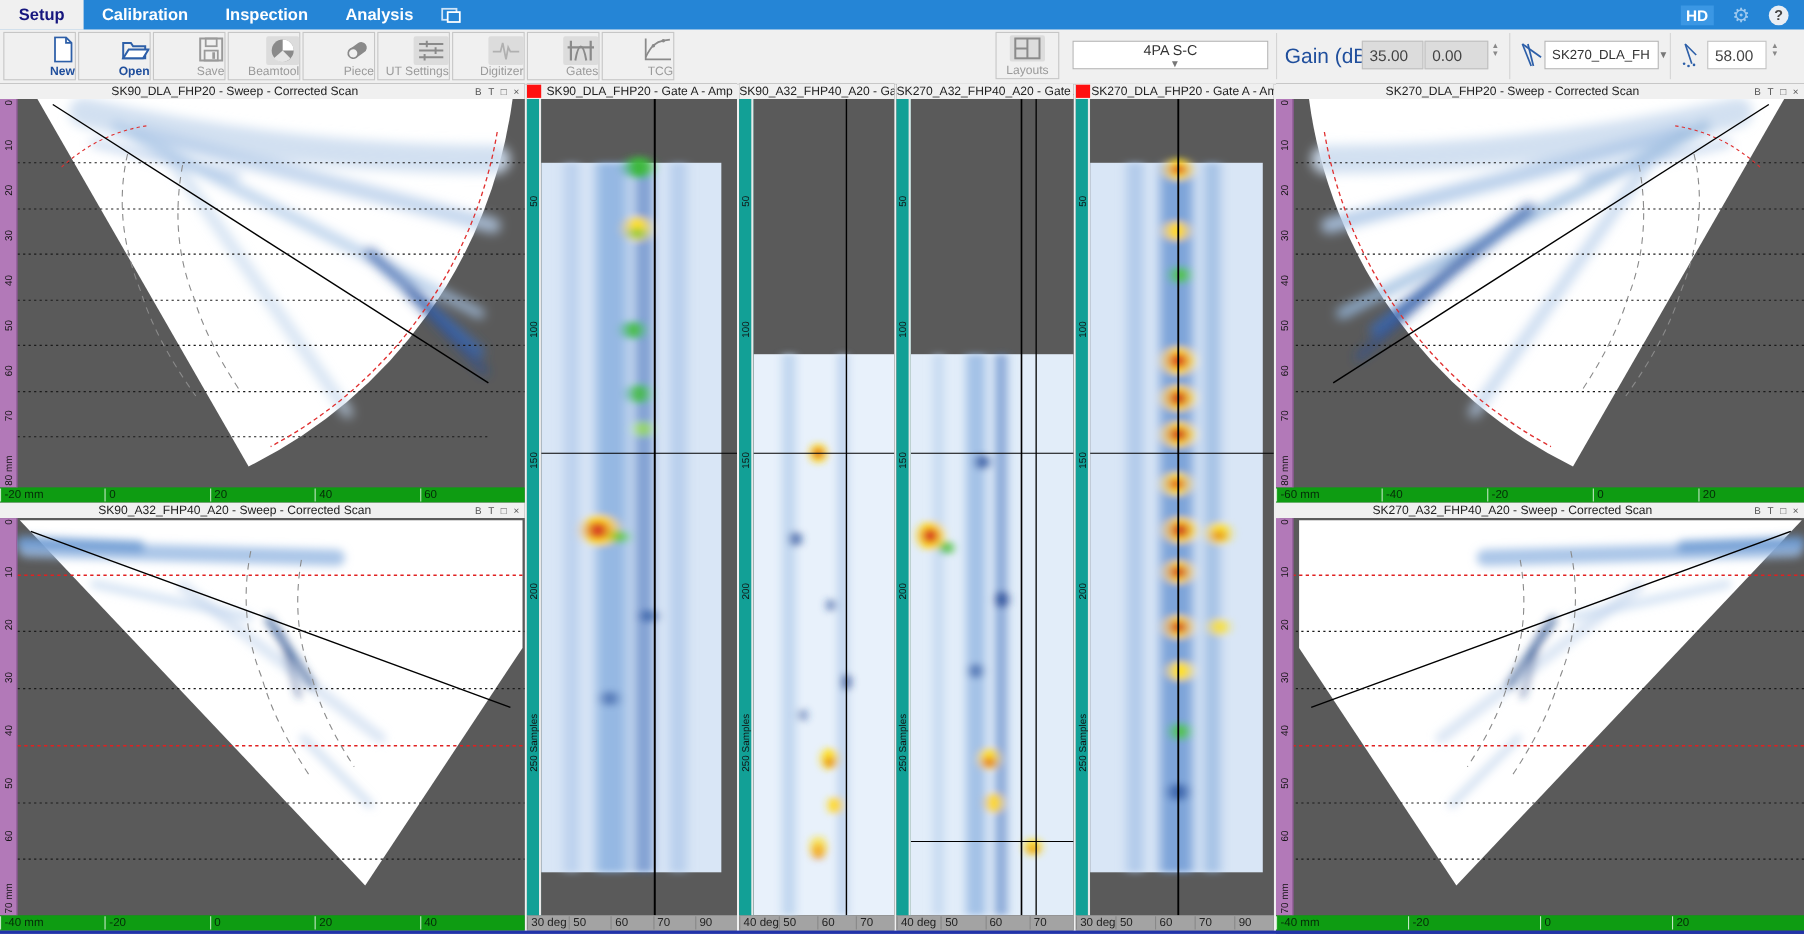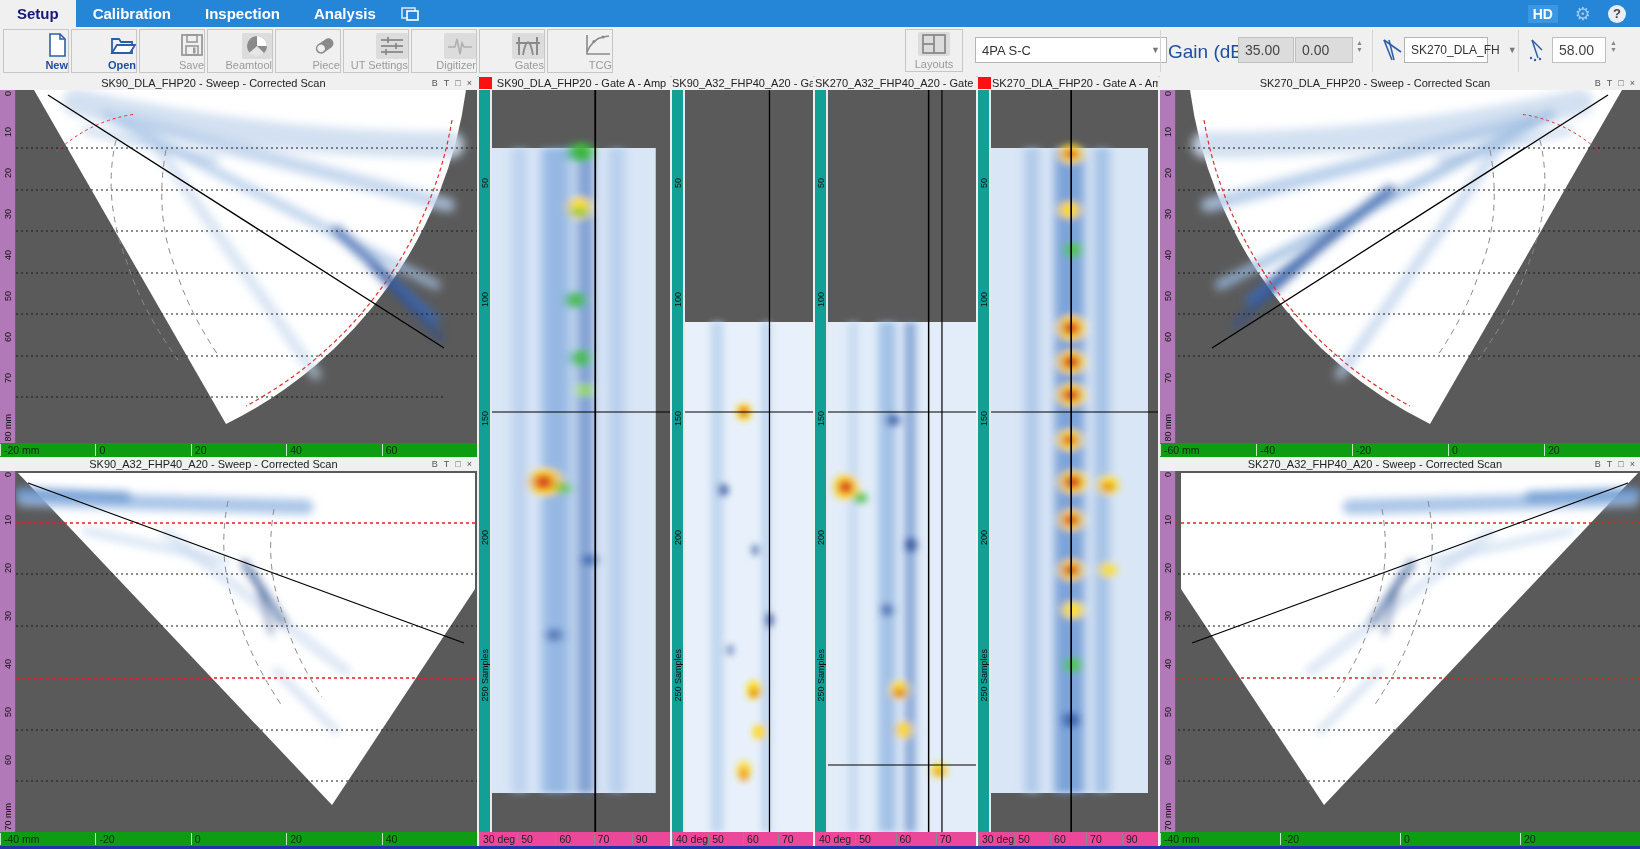--- a/index.html
+++ b/index.html
@@ -56,21 +56,21 @@
   .vruler{width:16px;background:#b279b8;border-right:1px solid #7d4f84;
           display:flex;flex-direction:column;justify-content:space-between;align-items:center;
           box-sizing:border-box;padding:1px 0;}
   .vruler .vt{writing-mode:vertical-rl;transform:rotate(180deg);font-size:9px;color:#111;
               white-space:nowrap;}
   .vruler.teal{width:13px;background:#12a096;border-right:2px solid #e8e8e8;
                justify-content:flex-start;gap:104px;padding-top:88px;}
   .hruler{height:14px;background:#0e9c12;display:flex;align-items:center;overflow:hidden;}
   .hruler .ht{flex:1;font-size:10.5px;color:#052b08;border-left:1px solid rgba(255,255,255,.75);
               padding-left:3px;white-space:nowrap;}
-  .hruler.lightgray{background:#ec4899;}
+  .hruler.lightgray{background:#a3a3a3;}
   .hruler.lightgray .ht{color:#222;border-left:1px solid #888;}
   .view{flex:1;display:block;}
   svg{display:block;}
   .bottom-strip{position:absolute;left:0;top:846px;width:1640px;height:3px;background:#2233aa;}
 </style>
 </head>
 <body>
 
 <div id="app">
 
@@ -201,21 +201,21 @@
             <g fill="none" stroke="#8a8a8a" stroke-width="1.8">
               <rect x="2" y="2" width="22" height="18"></rect>
               <line x1="13" y1="2" x2="13" y2="20"></line>
               <line x1="2" y1="11" x2="13" y2="11"></line>
             </g>
           </svg>
       </span>
       <span class="lbl">Layouts</span>
     </div>
 
-    <div class="select" style="position:absolute;left:975px;top:10px;width:192px;">
+    <div class="select" style="position:absolute;left:975px;top:10px;width:178px;flex-direction:column;">
       <span>4PA  S-C</span>
       <span class="caret">▼</span>
     </div>
 
     <div class="tb-divider" style="left:1160px;"></div>
 
     <span class="gain-lbl">Gain (dB)</span>
     <div class="numfield" style="position:absolute;left:1238px;top:10px;width:56px;">35.00</div>
     <div class="numfield" style="position:absolute;left:1295px;top:10px;width:58px;">0.00</div>
     <div class="spin" style="position:absolute;left:1354px;top:12px;">
@@ -227,21 +227,21 @@
 
     <span style="position:absolute;left:1381px;top:11px;">
       <svg width="22" height="24" viewBox="0 0 22 24">
           <g stroke="#2d5fa8" stroke-width="1.6" fill="none">
             <line x1="3" y1="2" x2="11" y2="22"></line>
             <line x1="8" y1="2" x2="13" y2="22"></line>
             <line x1="3" y1="2" x2="20" y2="14"></line>
           </g>
         </svg>
     </span>
-    <div class="select" style="position:absolute;left:1404px;top:10px;width:84px;font-size:12px;">
+    <div class="select" style="position:absolute;left:1404px;top:10px;width:104px;font-size:12px;">
       <span>SK270_DLA_FH</span>
       <span class="caret">▼</span>
     </div>
 
     <div class="tb-divider" style="left:1518px;"></div>
 
     <span style="position:absolute;left:1526px;top:11px;">
       <svg width="22" height="24" viewBox="0 0 22 24">
           <g stroke="#2d5fa8" stroke-width="1.5" fill="none">
             <line x1="6" y1="2" x2="12" y2="20"></line>

